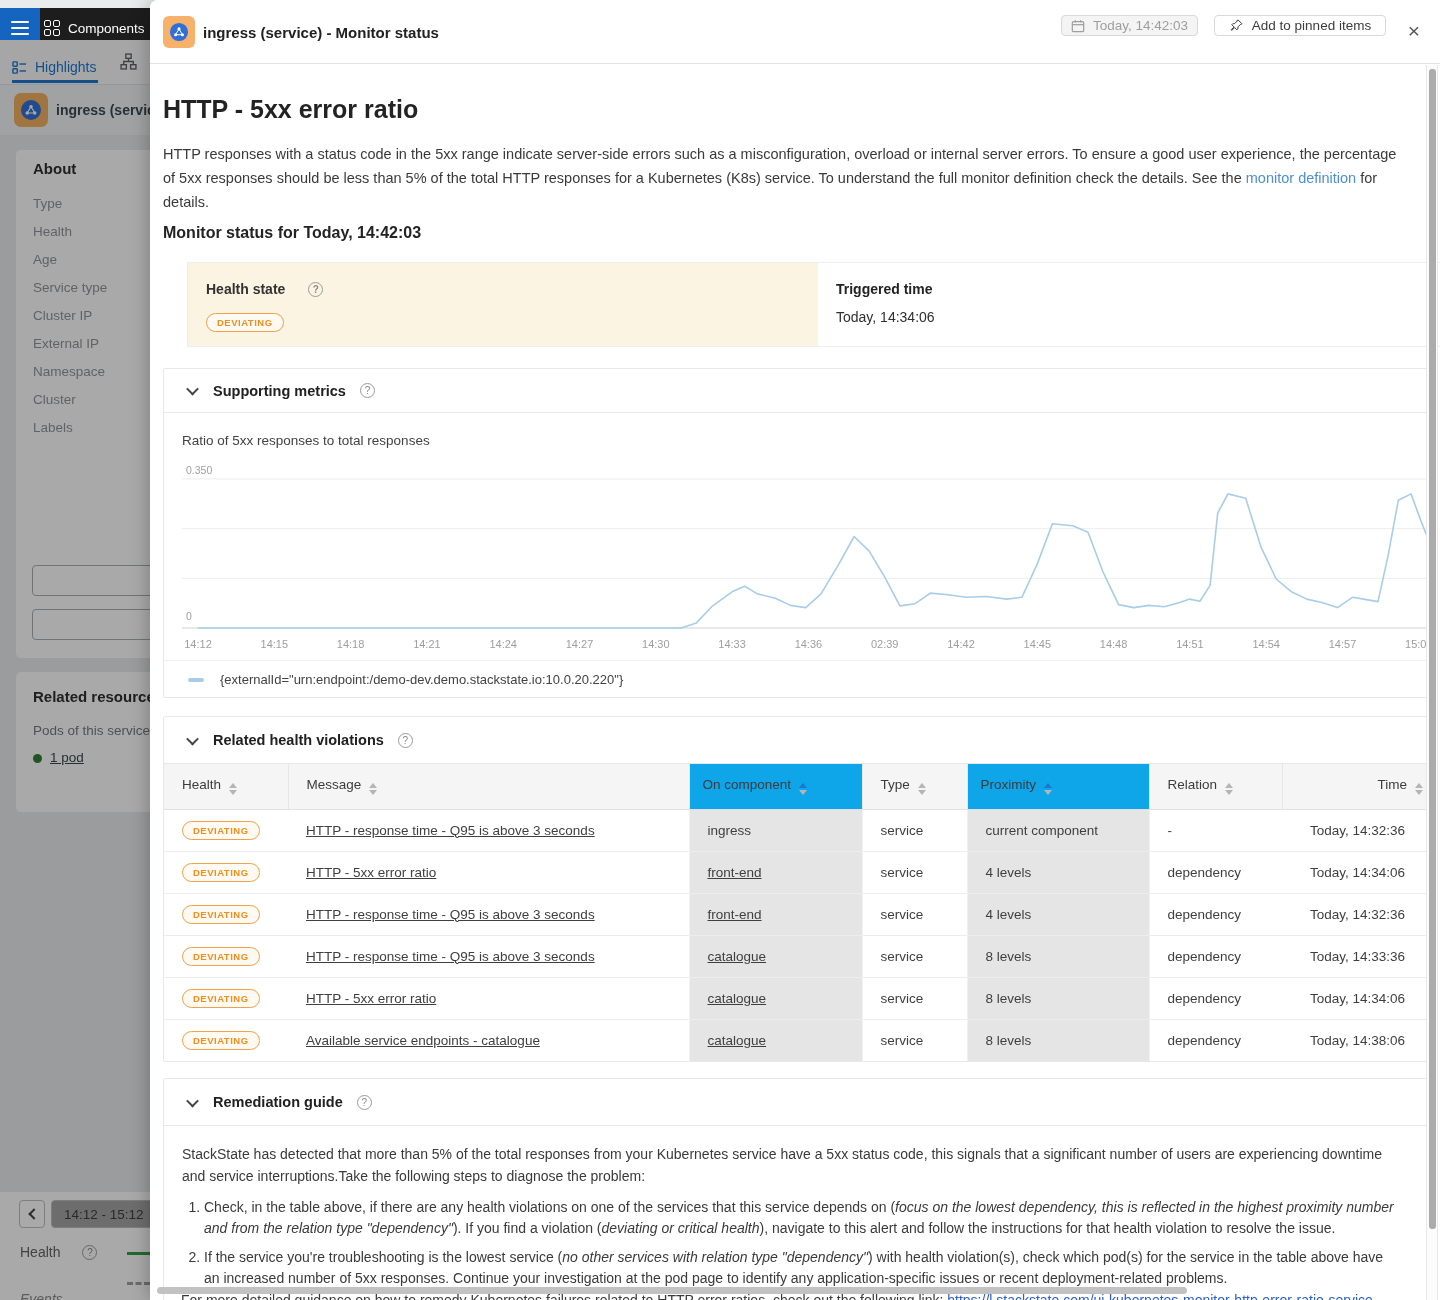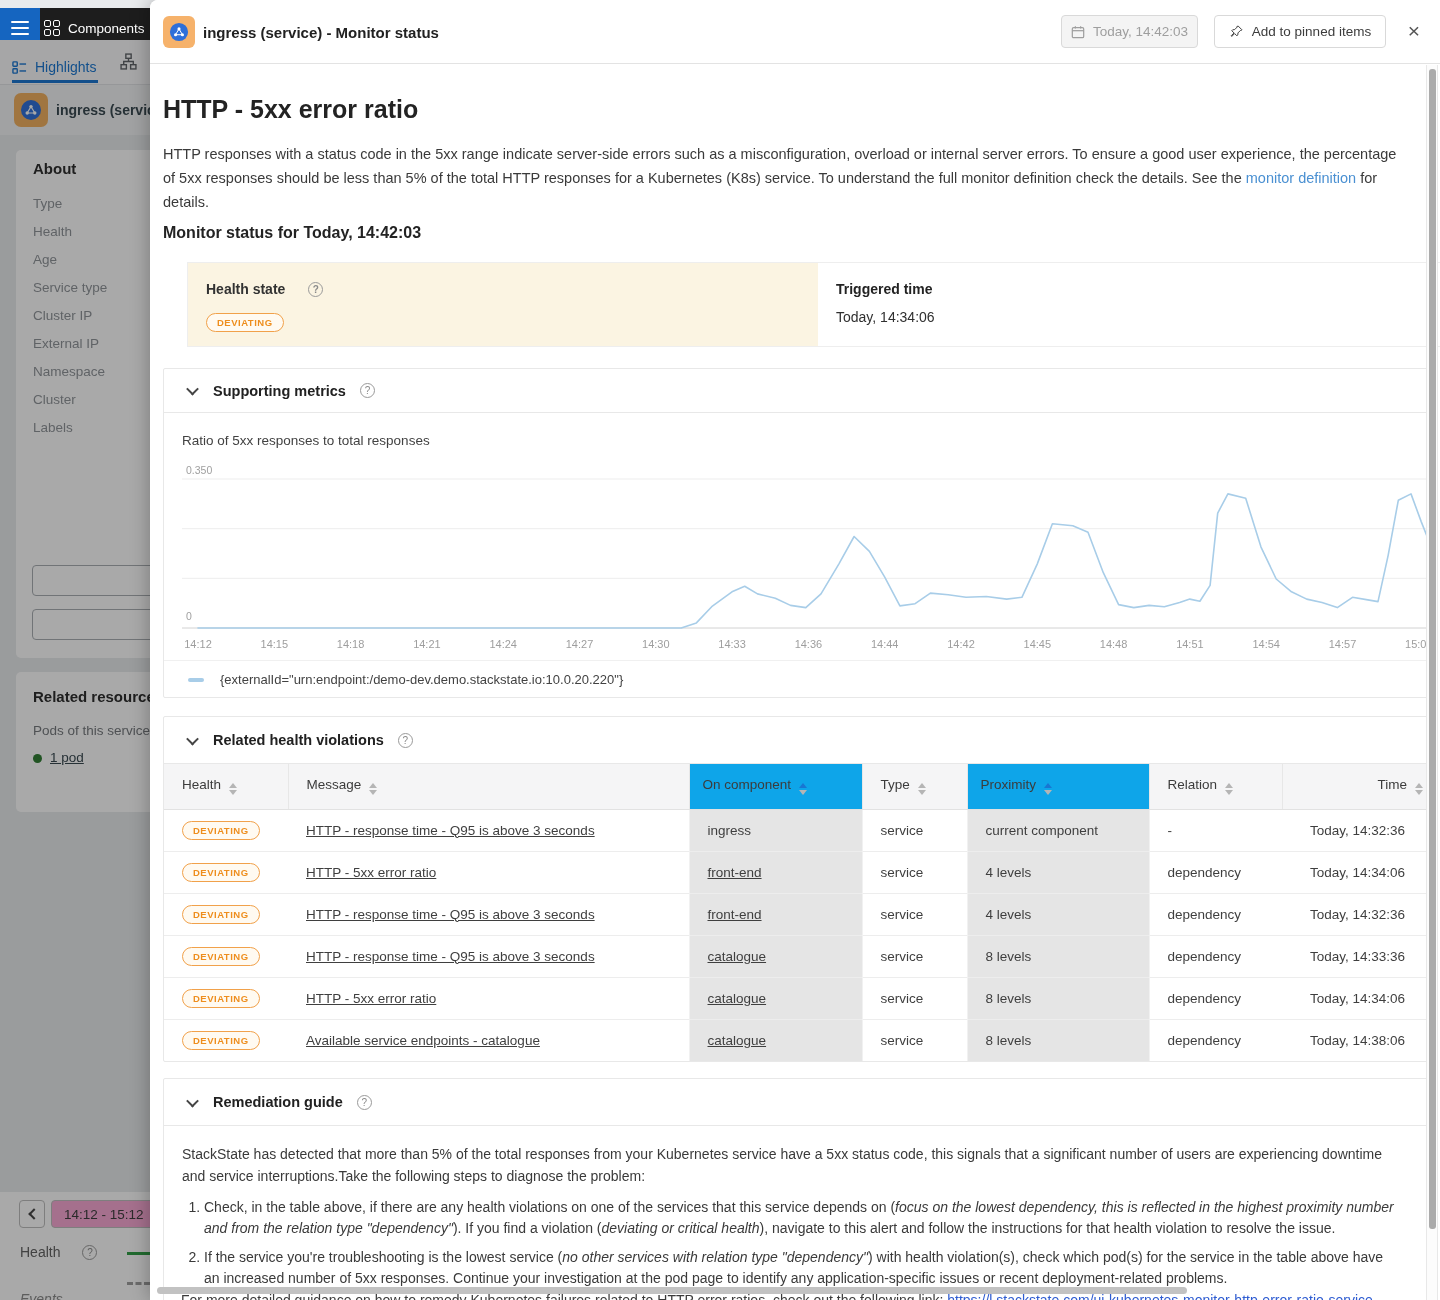--- a/index.html
+++ b/index.html
@@ -34,36 +34,36 @@
   .side-box2 { left:32px; top:609px; }
   .card-related { left:16px; top:672px; width:134px; height:140px; }
   .related-title { position:absolute; left:17px; top:16px; font-size:15px; font-weight:700; color:#2b2b2b; white-space:nowrap; }
   .pods-label { position:absolute; left:17px; top:51px; font-size:13.5px; color:#75797d; white-space:nowrap; }
   .pod-dot { position:absolute; left:17px; top:82px; width:9px; height:9px; border-radius:50%; background:#2e7d32; }
   .pod-link { position:absolute; left:34px; top:78px; font-size:13.5px; color:#37474f; text-decoration:underline; }
 
   .footerbar { position:absolute; left:0; top:1192px; width:150px; height:108px; background:#fff; z-index:1; }
   .back-btn { position:absolute; left:19px; top:8px; width:26px; height:28px; border:1px solid #bdbdbd; border-radius:4px; background:#fff; display:flex; align-items:center; justify-content:center; }
   .chev-left { width:8px; height:8px; border-left:2px solid #444; border-bottom:2px solid #444; transform:rotate(45deg); margin-left:3px; }
-  .range-btn { position:absolute; left:51px; top:8px; width:120px; height:28px; border:1px solid #bdbdbd; border-radius:4px; background:#f9a8d4; font-size:13.5px; font-weight:500; color:#3c3c3c; display:flex; align-items:center; padding-left:12px; white-space:nowrap; overflow:hidden; }
+  .range-btn { position:absolute; left:51px; top:8px; width:120px; height:28px; border:1px solid #bdbdbd; border-radius:4px; background:#a3a3a3; font-size:13.5px; font-weight:500; color:#3c3c3c; display:flex; align-items:center; padding-left:12px; white-space:nowrap; overflow:hidden; }
   .fbar-health { position:absolute; left:20px; top:52px; display:flex; align-items:center; gap:8px; font-size:14px; color:#616161; }
   .health-line { position:absolute; left:127px; top:60px; width:23px; height:3px; background:#2f9e44; }
   .fbar-events { position:absolute; left:20px; top:99px; font-size:14px; color:#8a8a8a;font-style:italic; }
   .events-dash { position:absolute; left:127px; top:90px; width:23px; border-top:3px dashed #9e9e9e; }
 
   .backdrop { position:absolute; left:0; top:40px; width:150px; height:1260px; background:rgba(10,10,10,0.35); z-index:5; }
 
   
   .modal { position:absolute; left:150px; top:0; width:1290px; height:1300px; background:#fff; border-radius:8px 0 0 0; box-shadow:-2px 0 18px rgba(0,0,0,0.25); z-index:10; }
   .m-abs { position:absolute; }
 
   .modal-header { position:absolute; left:150px; top:0; width:1290px; height:64px; background:#fff; border-bottom:1px solid #e3e3e3; border-radius:8px 0 0 0; z-index:12; }
   .monitor-ic { position:absolute; left:13px; top:16px; width:32px; height:32px; border-radius:6px; background:#f6b26b; display:flex; align-items:center; justify-content:center; }
   .modal-title { position:absolute; left:53px; top:0; height:64px; display:flex; align-items:center; font-size:15px; font-weight:600; color:#212121; }
-  .btn { border:1px solid #d9d9d9; border-radius:4px; display:flex; align-items:center; justify-content:center; gap:8px; font-size:13.5px; height:33px; }
+  .btn { border:1px solid #d9d9d9; border-radius:4px; display:flex; align-items:center; justify-content:center; gap:8px; font-size:13.5px; height:21px; }
   .btn-date { position:absolute; left:911px; top:15px; width:137px; background:#f4f4f4; color:#9e9e9e; }
   .btn-pin { position:absolute; left:1064px; top:15px; width:172px; background:#fff; color:#3c3c3c; font-weight:500; }
   .close-btn { position:absolute; left:1250px; top:17px; width:28px; height:28px; display:flex; align-items:center; justify-content:center; font-size:21px; color:#555; }
 
   .z12 { z-index:12; }
   .h1 { left:163px; top:95px; font-size:25px; font-weight:700; color:#232323; }
   .desc { left:163px; top:142px; width:1248px; font-size:14.5px; line-height:24px; color:#3a3a3a; }
   .desc a { color:#4a90d2; text-decoration:none; }
   .h2 { left:163px; top:224px; font-size:16px; font-weight:700; color:#232323; }
 
@@ -289,21 +289,21 @@
       <div id="x-ticks">
           <span class="x-tick" style="left: 34px;">14:12</span>
           <span class="x-tick" style="left: 110.3px;">14:15</span>
           <span class="x-tick" style="left: 186.6px;">14:18</span>
           <span class="x-tick" style="left: 262.9px;">14:21</span>
           <span class="x-tick" style="left: 339.2px;">14:24</span>
           <span class="x-tick" style="left: 415.5px;">14:27</span>
           <span class="x-tick" style="left: 491.8px;">14:30</span>
           <span class="x-tick" style="left: 568.1px;">14:33</span>
           <span class="x-tick" style="left: 644.4px;">14:36</span>
-          <span class="x-tick" style="left: 720.7px;">14:44</span>
+          <span class="x-tick" style="left: 720.7px;">02:39</span>
           <span class="x-tick" style="left: 797px;">14:42</span>
           <span class="x-tick" style="left: 873.3px;">14:45</span>
           <span class="x-tick" style="left: 949.6px;">14:48</span>
           <span class="x-tick" style="left: 1025.9px;">14:51</span>
           <span class="x-tick" style="left: 1102.2px;">14:54</span>
           <span class="x-tick" style="left: 1178.5px;">14:57</span>
           <span class="x-tick" style="left: 1254.8px;">15:00</span>
         </div>
     </div>
     <div class="legend-row">

